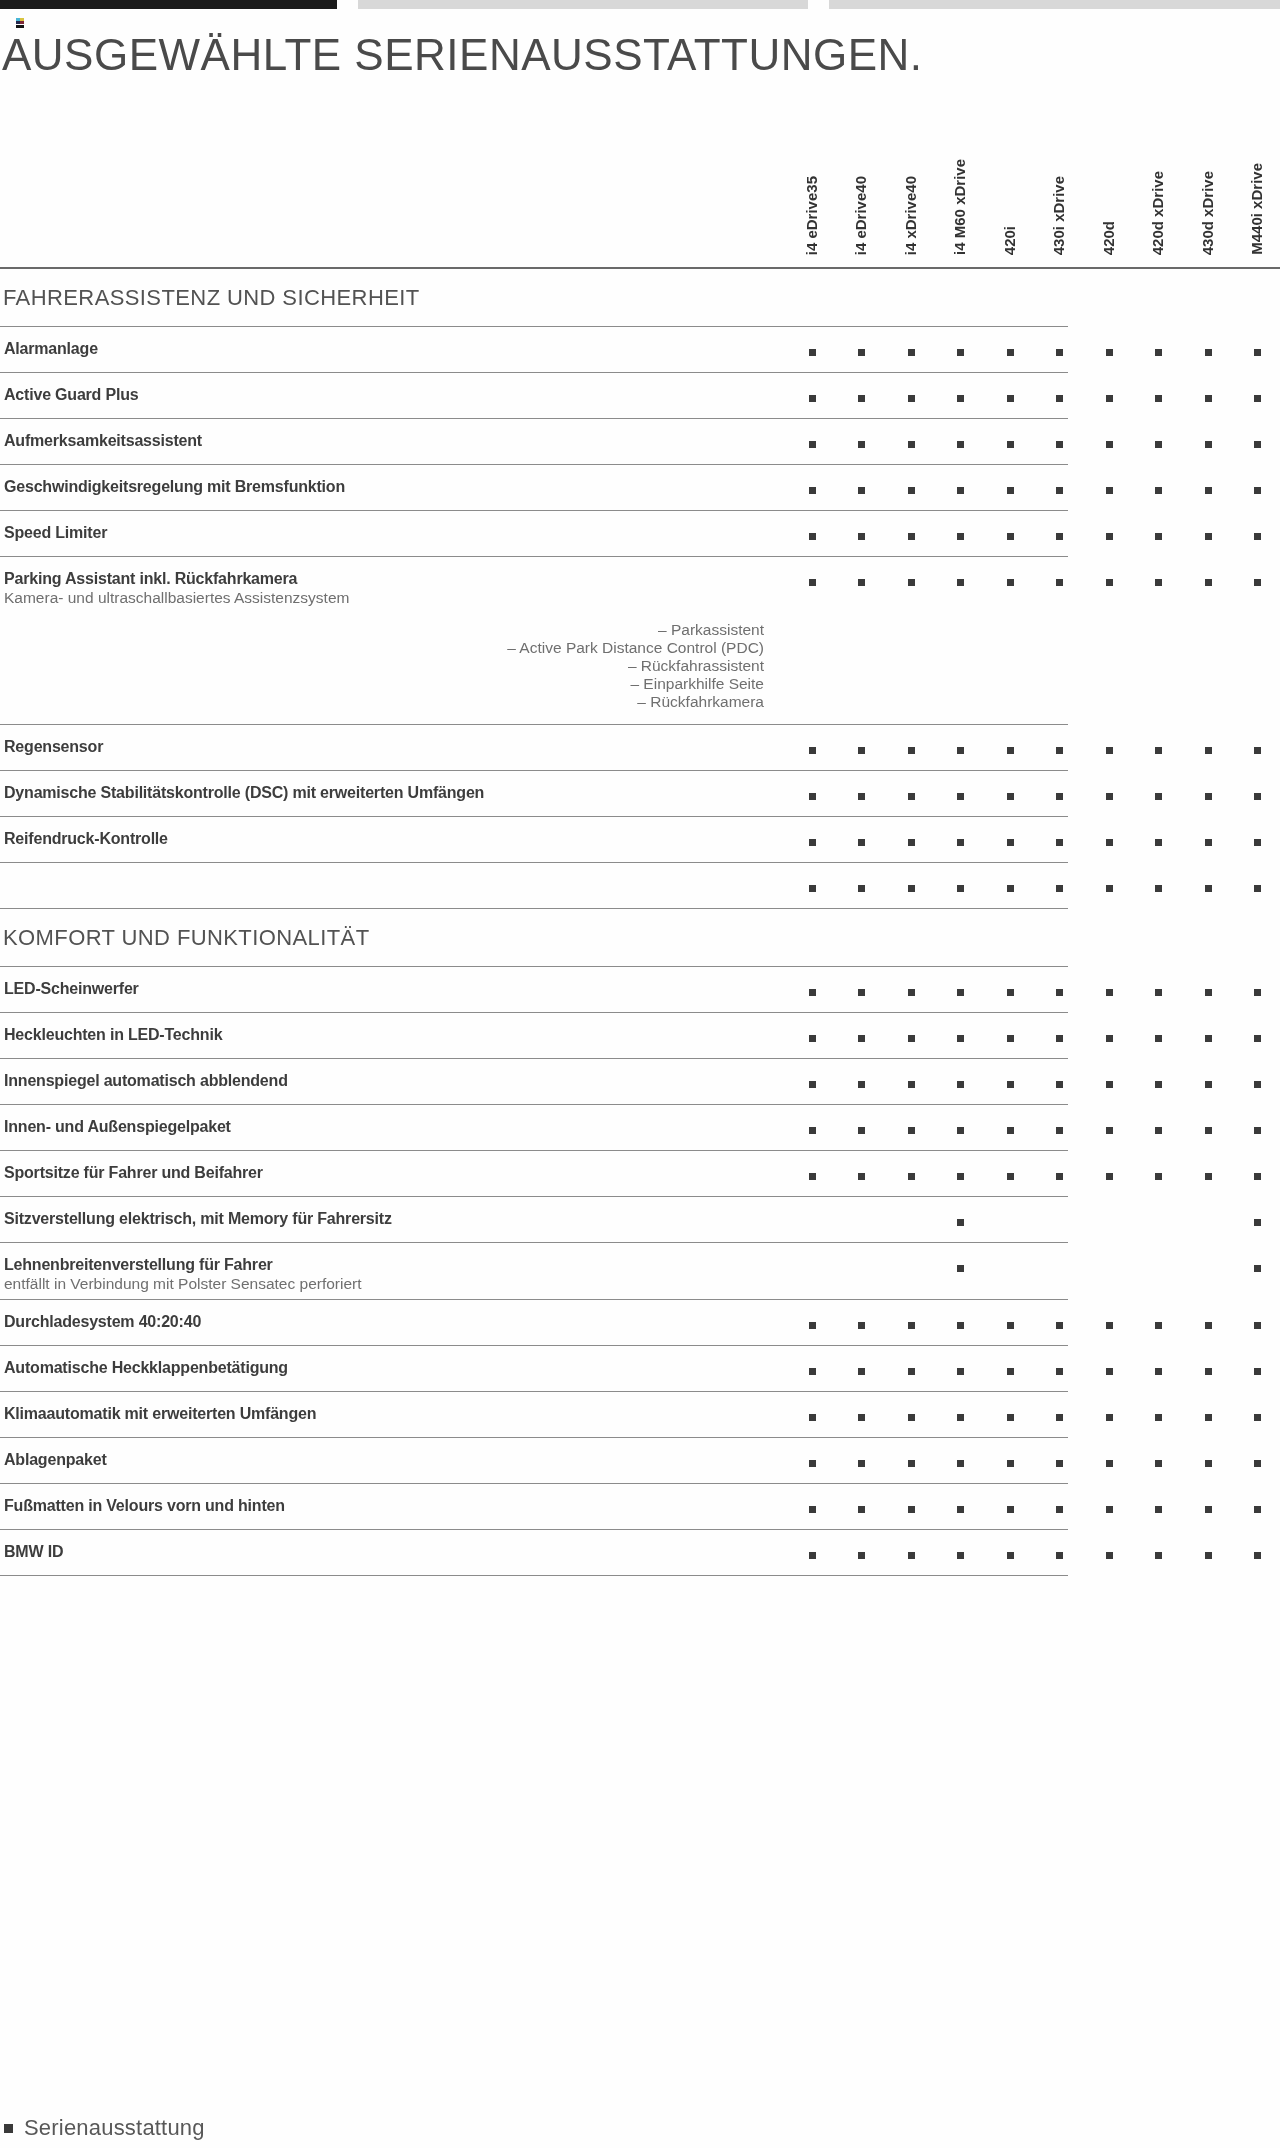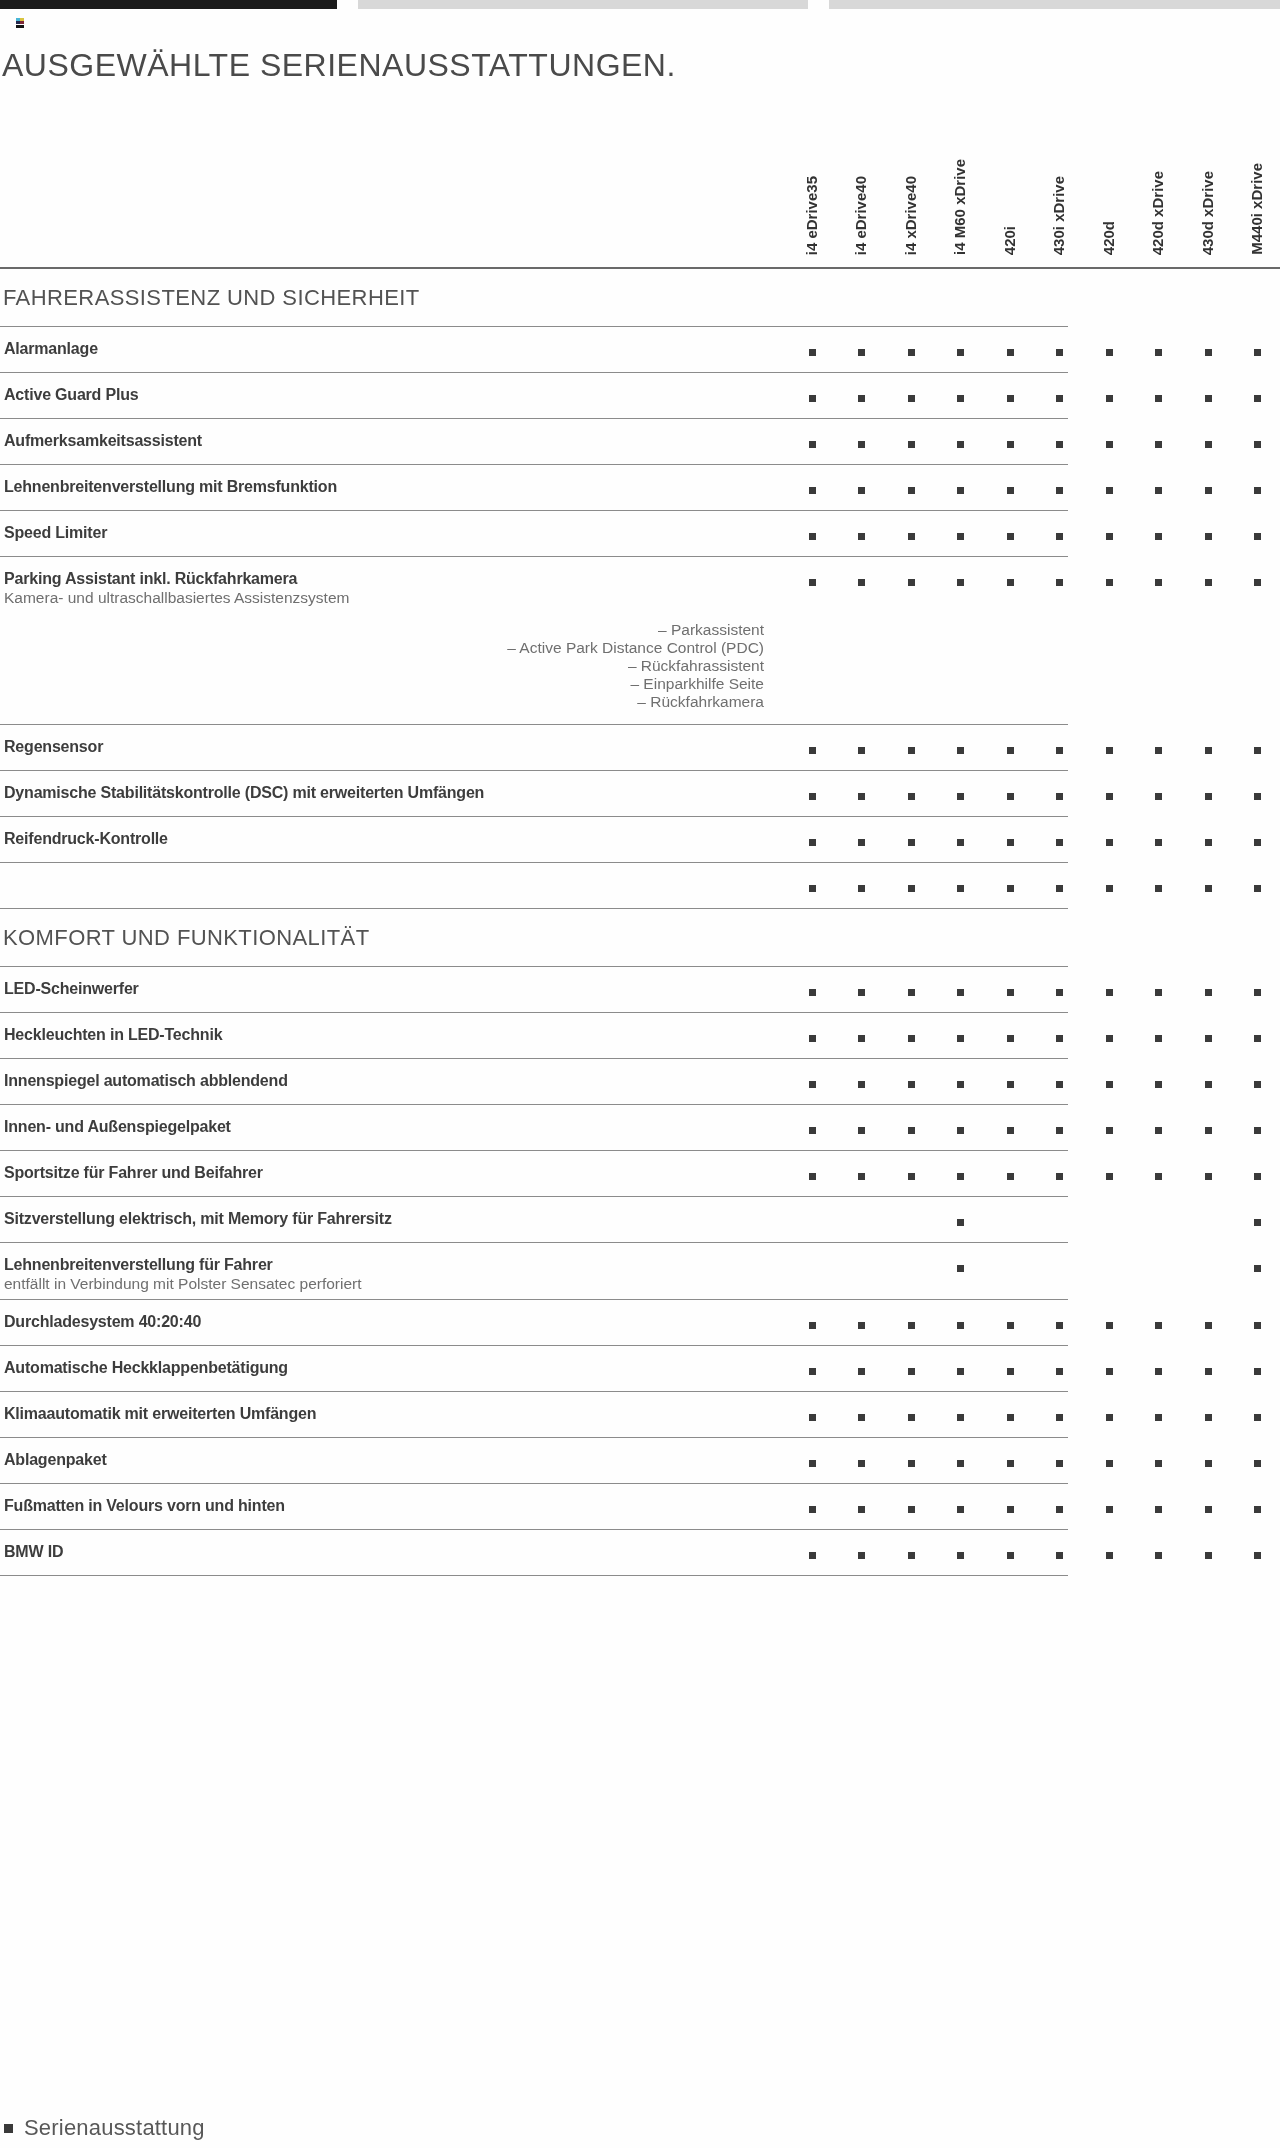--- a/index.html
+++ b/index.html
@@ -17,22 +17,22 @@
   .bar-seg.s3{width:451px;background:#d8d8d8;}
   
   .m-logo{
     position:absolute;left:16px;top:18px;width:8px;height:10px;
     background:
       linear-gradient(90deg,#49b6d6 55%,#d9c43f 55%) no-repeat 0 0/100% 34%,
       linear-gradient(90deg,#23284e 55%,#7d2736 55%) no-repeat 0 50%/100% 33%,
       linear-gradient(#141414,#141414) no-repeat 0 100%/100% 33%;
   }
   .page-title{
-    position:absolute;left:2px;top:47px;
-    font-size:32px;font-weight:300;color:#4a4a4a;letter-spacing:0.5px;
+    position:absolute;left:2px;top:30px;
+    font-size:44px;font-weight:300;color:#4a4a4a;letter-spacing:0.5px;
     white-space:nowrap;
   }
   
   .col-headers{
     position:absolute;top:100px;left:0;width:1280px;height:167px;
     border-bottom:2px solid #696969;
   }
   .colhead{
     position:absolute;bottom:12px;
     writing-mode:vertical-rl;transform:rotate(180deg);
@@ -137,21 +137,21 @@
       <span class="mark" style="left: 907.5px;"></span>
       <span class="mark" style="left: 957px;"></span>
       <span class="mark" style="left: 1006.5px;"></span>
       <span class="mark" style="left: 1056px;"></span>
       <span class="mark" style="left: 1105.5px;"></span>
       <span class="mark" style="left: 1155px;"></span>
       <span class="mark" style="left: 1204.5px;"></span>
       <span class="mark" style="left: 1254px;"></span>
     </div>
     <div class="row">
-      <div class="flabel">Lehnenbreitenverstellung mit Bremsfunktion</div>
+      <div class="flabel">Geschwindigkeitsregelung mit Bremsfunktion</div>
       <span class="mark" style="left: 808.5px;"></span>
       <span class="mark" style="left: 858px;"></span>
       <span class="mark" style="left: 907.5px;"></span>
       <span class="mark" style="left: 957px;"></span>
       <span class="mark" style="left: 1006.5px;"></span>
       <span class="mark" style="left: 1056px;"></span>
       <span class="mark" style="left: 1105.5px;"></span>
       <span class="mark" style="left: 1155px;"></span>
       <span class="mark" style="left: 1204.5px;"></span>
       <span class="mark" style="left: 1254px;"></span>

